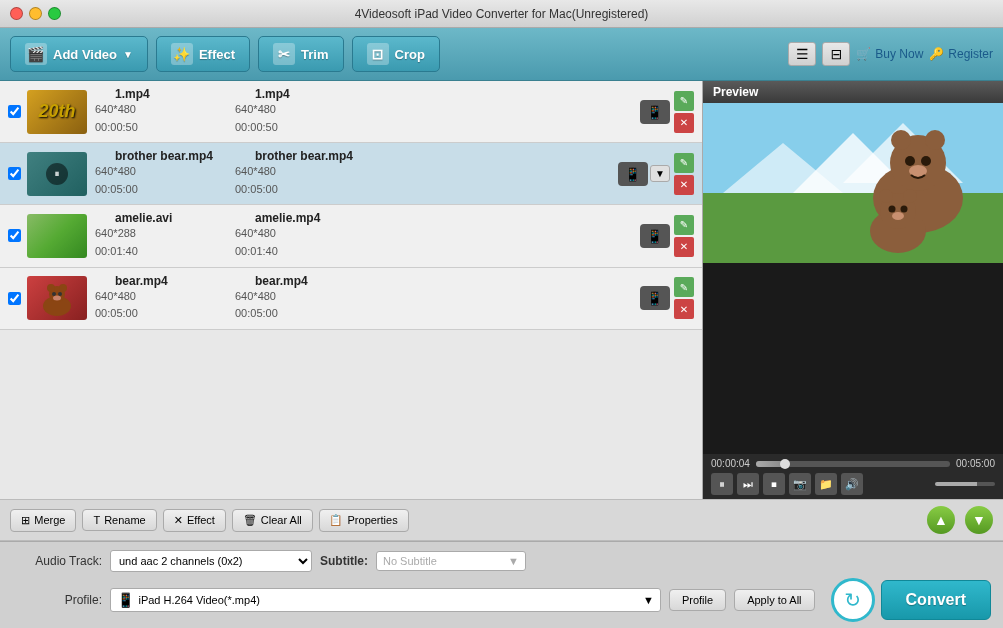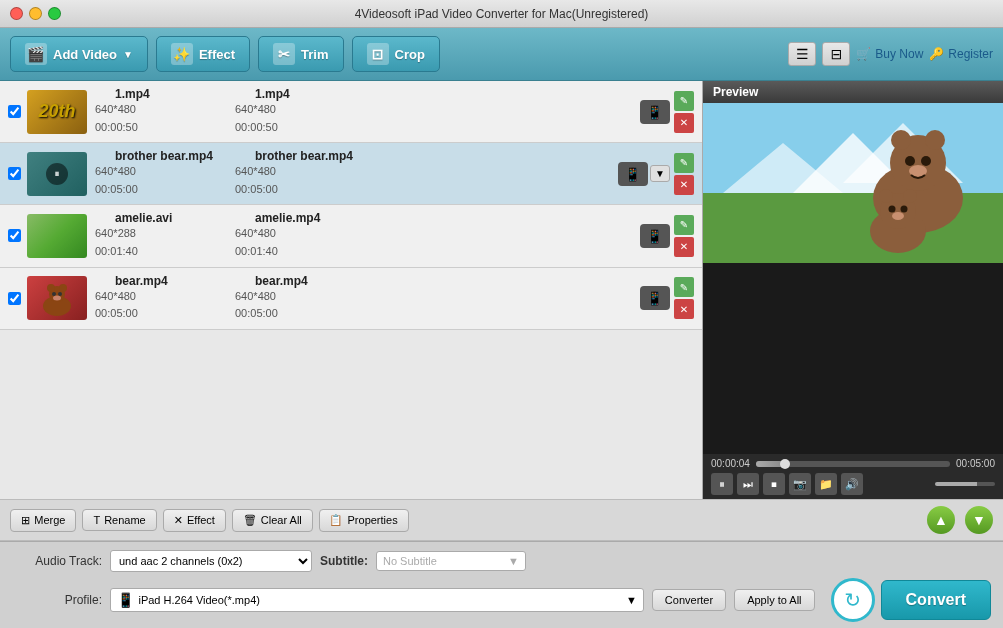--- a/index.html
+++ b/index.html
@@ -643,21 +643,21 @@
   </div>
 
   <div class="bottom-row profile-row">
     <span class="bottom-label">Profile:</span>
     <div class="profile-select">
       <span class="ipad-icon-small">📱</span>
       <span style="flex:1;">iPad H.264 Video(*.mp4)</span>
       <span>▼</span>
     </div>
     <button class="bottom-btn">
-      <span>Converter</span>
+      <span>Profile</span>
     </button>
     <button class="bottom-btn">
       <span>Apply to All</span>
     </button>
 
     <div style="margin-left:8px; display:flex; align-items:center; gap:6px;">
       <div style="width:44px;height:44px;border-radius:50%;border:3px solid #30b8cc;display:flex;align-items:center;justify-content:center;background:white;">
         <span style="color:#30b8cc;font-size:20px;">↻</span>
       </div>
       <button class="convert-btn">

